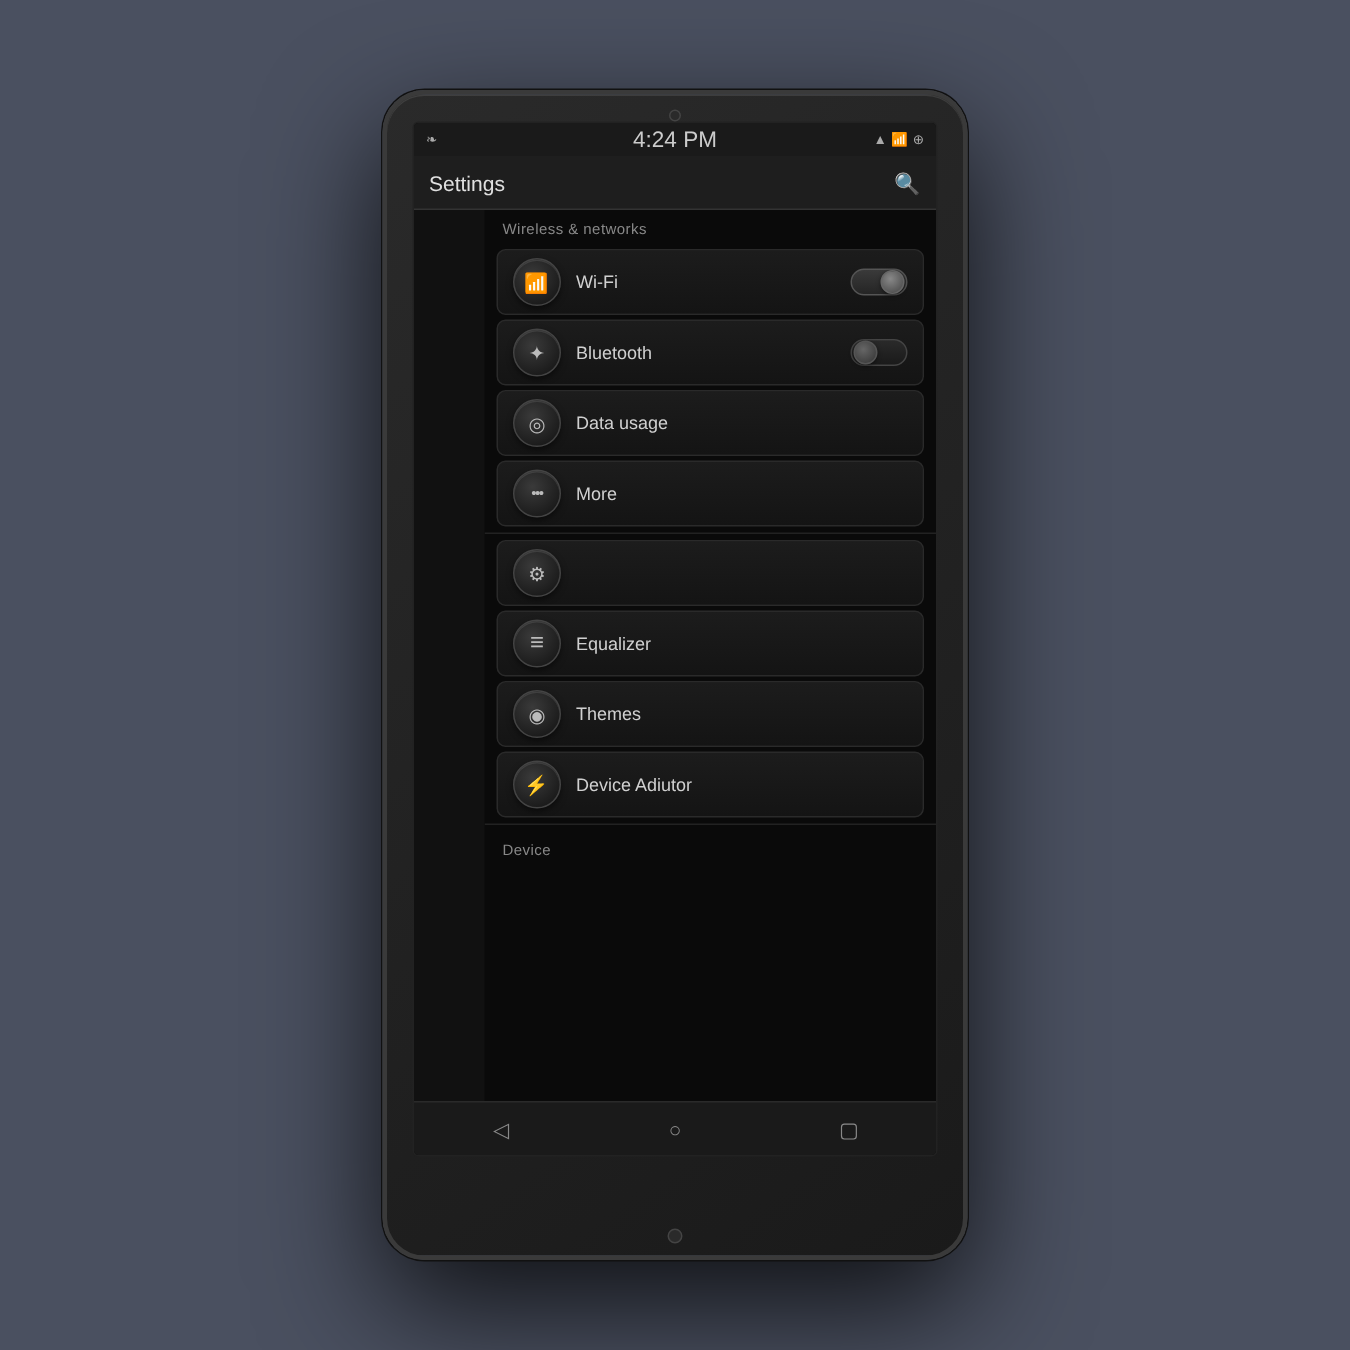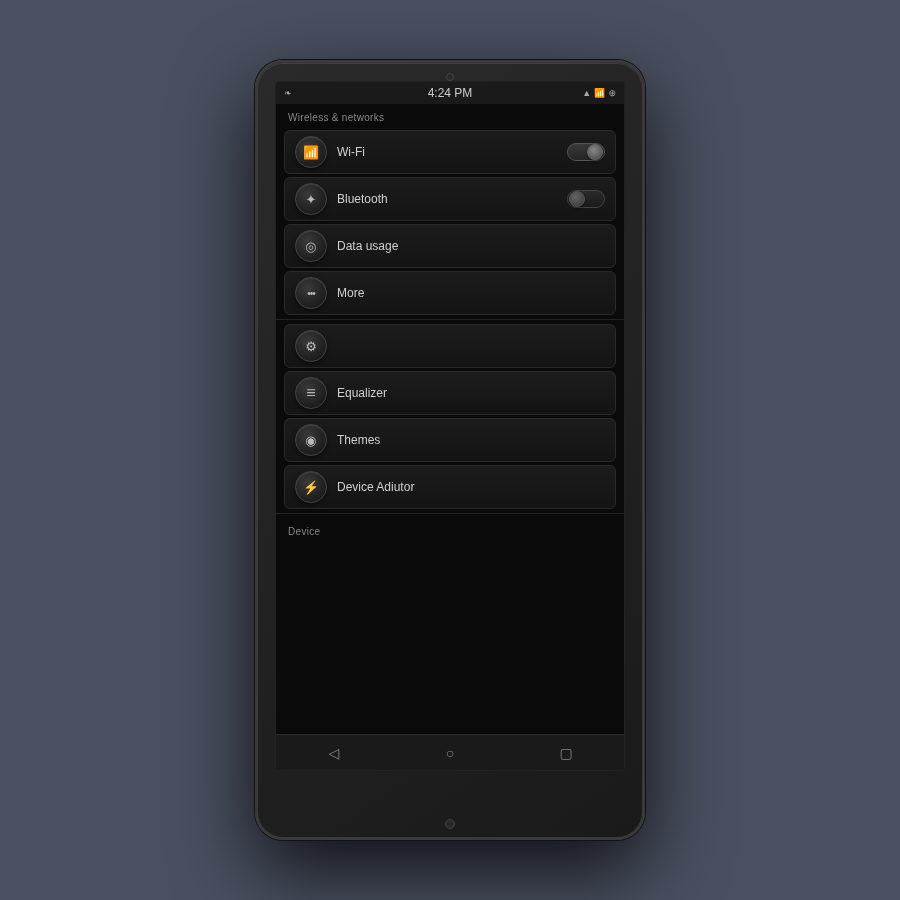--- a/index.html
+++ b/index.html
@@ -70,21 +70,21 @@
       display: flex;
       align-items: center;
     }
 
     .status-logo {
       font-size: 9px;
       color: #aaa;
     }
 
     .status-time {
-      font-size: 12px;
+      font-size: 15px;
       color: #ccc;
       position: absolute;
       left: 50%;
       transform: translateX(-50%);
     }
 
     .status-right {
       display: flex;
       align-items: center;
       gap: 3px;
@@ -121,20 +121,21 @@
       color: #aaa;
       cursor: pointer;
     }
 
     
     .content {
       flex: 1;
       overflow-y: auto;
       background: #0a0a0a;
       padding: 0;
+      margin-left: 47px;
     }
 
     .content::-webkit-scrollbar { display: none; }
 
     
     .section-header {
       padding: 8px 12px 4px;
       font-size: 10px;
       color: #888;
       font-weight: 500;
@@ -271,20 +272,24 @@
         <span class="status-logo">❧</span>
       </div>
       <span class="status-time">4:24 PM</span>
       <div class="status-right">
         <span class="status-icon">▲</span>
         <span class="status-icon">📶</span>
         <span class="status-icon">⊕</span>
       </div>
     </div>
 
+    <div class="action-bar">
+      <span class="action-title">Settings</span>
+      <span class="action-search">🔍</span>
+    </div>
 
     <div class="content">
 
       <div class="section-header">Wireless &amp; networks</div>
 
       <div class="settings-item">
         <div class="item-icon">📶</div>
         <span class="item-label">Wi-Fi</span>
         <div class="toggle toggle-on">
           <div class="toggle-thumb"></div>

